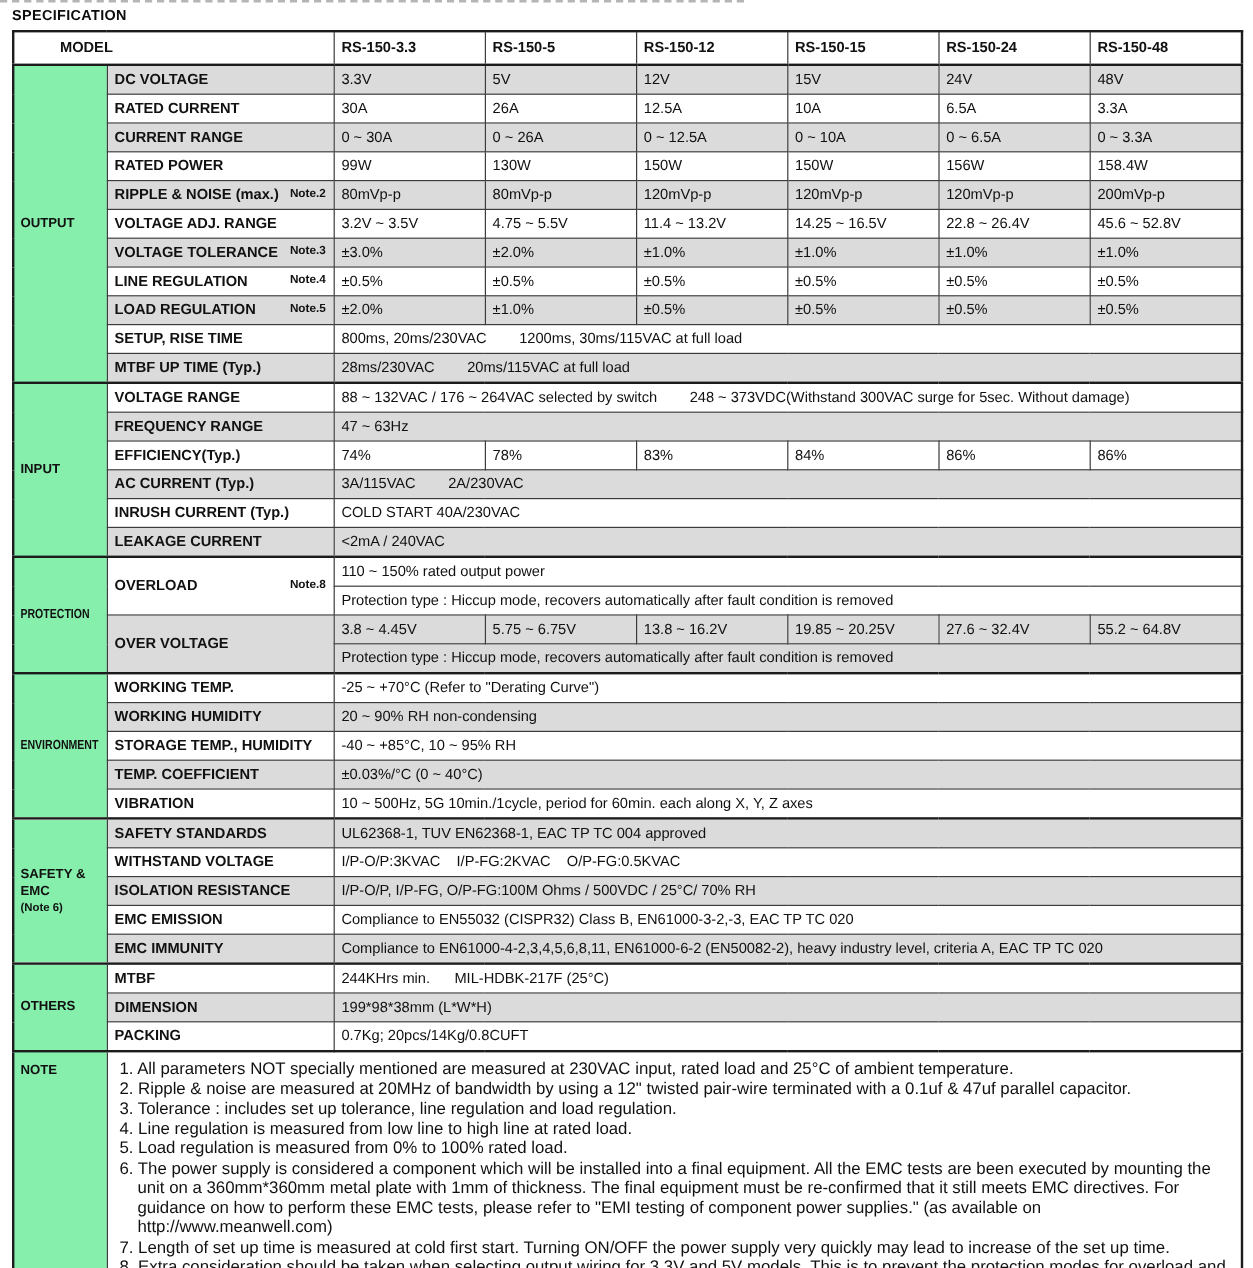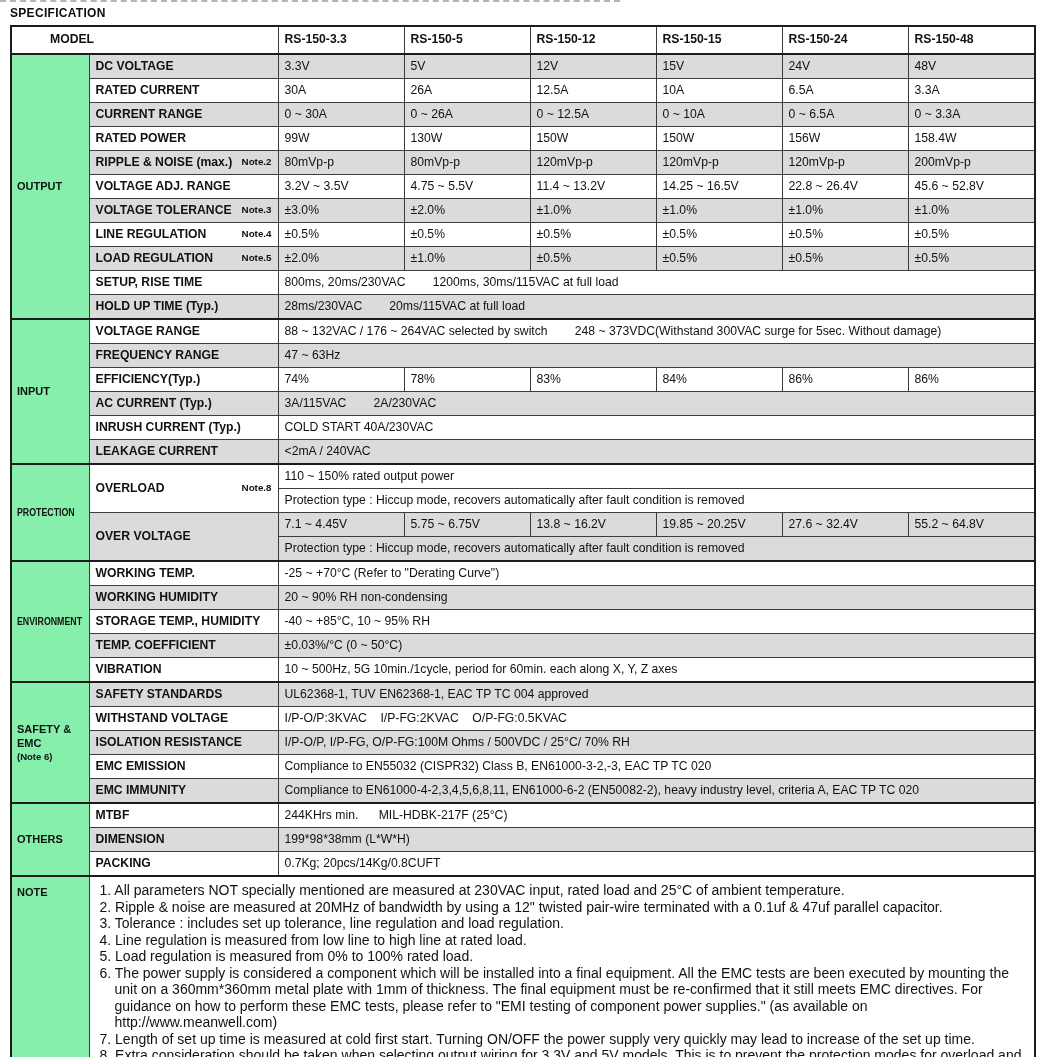--- a/index.html
+++ b/index.html
@@ -131,21 +131,21 @@
         <td class="shaded">±0.5%</td>
         <td class="shaded">±0.5%</td>
         <td class="shaded">±0.5%</td>
         <td class="shaded">±0.5%</td>
       </tr>
       <tr>
         <td><div class="lbl"><span>SETUP, RISE TIME</span></div></td>
         <td colspan="6">800ms, 20ms/230VAC        1200ms, 30ms/115VAC at full load</td>
       </tr>
       <tr>
-        <td class="shaded"><div class="lbl"><span>HOLD UP TIME (Typ.)</span></div></td>
+        <td class="shaded"><div class="lbl"><span>MTBF UP TIME (Typ.)</span></div></td>
         <td class="shaded" colspan="6">28ms/230VAC        20ms/115VAC at full load</td>
       </tr>
       <tr class="sec">
         <td class="cat" rowspan="6">INPUT</td>
         <td><div class="lbl"><span>VOLTAGE RANGE</span></div></td>
         <td colspan="6">88 ~ 132VAC / 176 ~ 264VAC selected by switch        248 ~ 373VDC(Withstand 300VAC surge for 5sec. Without damage)</td>
       </tr>
       <tr>
         <td class="shaded"><div class="lbl"><span>FREQUENCY RANGE</span></div></td>
         <td class="shaded" colspan="6">47 ~ 63Hz</td>
@@ -174,21 +174,21 @@
       <tr class="sec">
         <td class="cat" rowspan="4"><span class="cond">PROTECTION</span></td>
         <td rowspan="2"><div class="lbl"><span>OVERLOAD</span><span class="nt">Note.8</span></div></td>
         <td colspan="6">110 ~ 150% rated output power</td>
       </tr>
       <tr>
         <td colspan="6">Protection type : Hiccup mode, recovers automatically after fault condition is removed</td>
       </tr>
       <tr>
         <td class="shaded" rowspan="2"><div class="lbl"><span>OVER VOLTAGE</span></div></td>
-        <td class="shaded">7.1 ~ 4.45V</td>
+        <td class="shaded">3.8 ~ 4.45V</td>
         <td class="shaded">5.75 ~ 6.75V</td>
         <td class="shaded">13.8 ~ 16.2V</td>
         <td class="shaded">19.85 ~ 20.25V</td>
         <td class="shaded">27.6 ~ 32.4V</td>
         <td class="shaded">55.2 ~ 64.8V</td>
       </tr>
       <tr>
         <td class="shaded" colspan="6">Protection type : Hiccup mode, recovers automatically after fault condition is removed</td>
       </tr>
       <tr class="sec">
@@ -199,21 +199,21 @@
       <tr>
         <td class="shaded"><div class="lbl"><span>WORKING HUMIDITY</span></div></td>
         <td class="shaded" colspan="6">20 ~ 90% RH non-condensing</td>
       </tr>
       <tr>
         <td><div class="lbl"><span>STORAGE TEMP., HUMIDITY</span></div></td>
         <td colspan="6">-40 ~ +85°C, 10 ~ 95% RH</td>
       </tr>
       <tr>
         <td class="shaded"><div class="lbl"><span>TEMP. COEFFICIENT</span></div></td>
-        <td class="shaded" colspan="6">±0.03%/°C (0 ~ 50°C)</td>
+        <td class="shaded" colspan="6">±0.03%/°C (0 ~ 40°C)</td>
       </tr>
       <tr>
         <td><div class="lbl"><span>VIBRATION</span></div></td>
         <td colspan="6">10 ~ 500Hz, 5G 10min./1cycle, period for 60min. each along X, Y, Z axes</td>
       </tr>
       <tr class="sec">
         <td class="cat" rowspan="5"><span class="line">SAFETY &amp;</span><span class="line">EMC</span><span class="line small">(Note 6)</span></td>
         <td class="shaded"><div class="lbl"><span>SAFETY STANDARDS</span></div></td>
         <td class="shaded" colspan="6">UL62368-1, TUV EN62368-1, EAC TP TC 004 approved</td>
       </tr>

